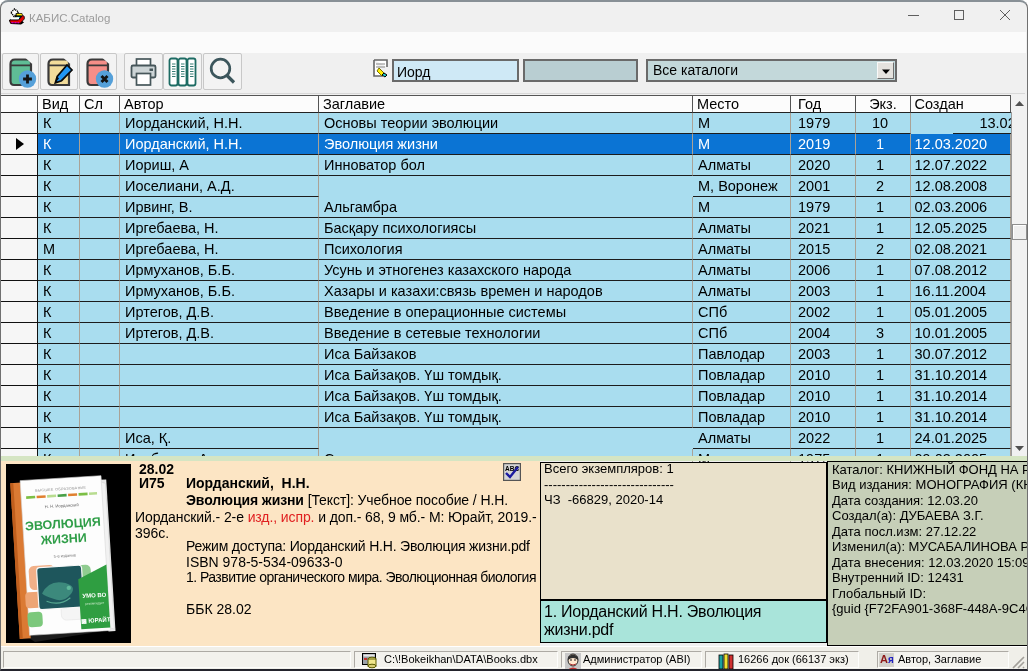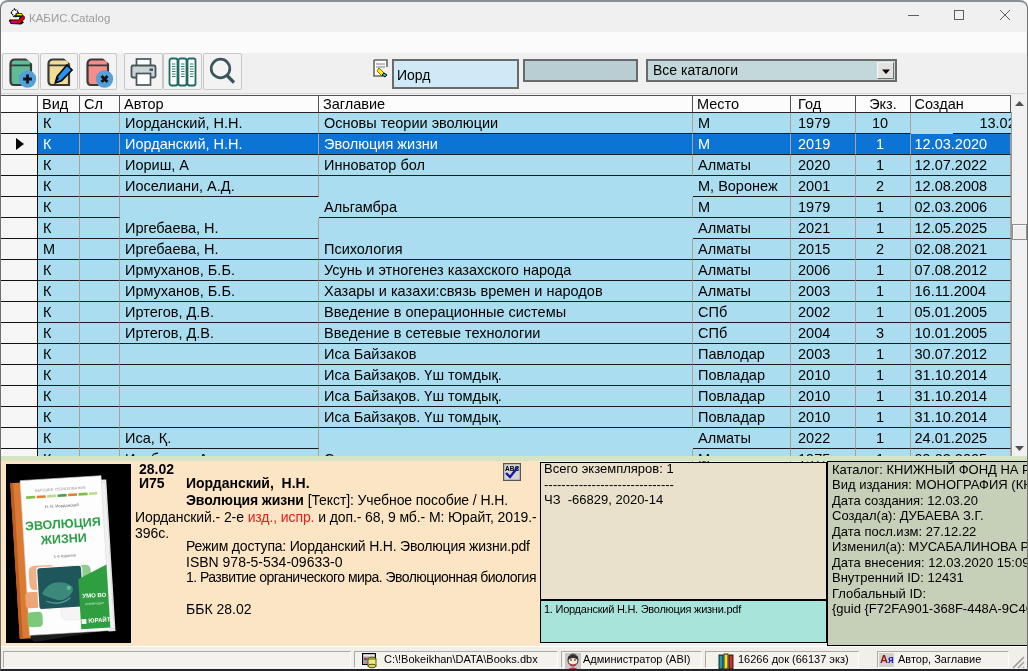--- a/index.html
+++ b/index.html
@@ -16,21 +16,21 @@
 .title-txt { position:absolute; left:29px; top:12px; font-size:11.5px; color:#9b9b9b; }
 .winbtn { position:absolute; top:0; width:46px; height:32px; color:#5f5f5f; }
 
 .menubar { position:absolute; left:1px; top:32px; width:1025px; height:21px; background:#fbfbfb; font-size:12px; color:#3a3a3a; }
 .menubar span { position:absolute; top:2px;margin-top:18px; }
 
 .toolbar { position:absolute; left:1px; top:53px; width:1024px; height:41px; background:#f0f0f0; border-bottom:1px solid #d8d8d8; }
 .tbtn { position:absolute; top:0px; width:37px; height:37px; background:#f3f3f3; border:1px solid #c8c8c8; border-radius:2px; }
 .tbtn svg { position:absolute; left:2px; top:2px; }
 .fldico { position:absolute; left:372px; top:6px; }
-.inp1 { position:absolute; left:391px; top:6px; width:127px; height:30px; background:#cfe9f6; border:2px solid #6a6a6a; font-size:14px; color:#000; padding:2px 0 0 3px; }
+.inp1 { position:absolute; left:391px; top:6px; width:127px; height:23px; background:#cfe9f6; border:2px solid #6a6a6a; font-size:14px; color:#000; padding:2px 0 0 3px; }
 .inp2 { position:absolute; left:522px; top:6px; width:115px; height:23px; background:#b9ced2; border:2px solid #6a6a6a; }
 .combo { position:absolute; left:645px; top:6px; width:251px; height:23px; background:#c3d8da; border:2px solid #6a6a6a; font-size:14px; }
 .combo .ct { position:absolute; left:5px; top:1px; }
 .combo .cbtn { position:absolute; right:1px; top:1px; width:17px; height:17px; background:#e4e2de; border:1px solid; border-color:#f8f8f8 #6f6f6f #6f6f6f #f8f8f8; }
 .combo .cbtn svg { position:absolute; left:0; top:0; }
 
 .grid { position:absolute; left:1px; top:95px; width:1026px; height:362px; background:#a9ddef; font-size:14.5px; }
 .gh { position:absolute; top:0; height:18px; background:#fcfcfc; border-top:1px solid #555; border-bottom:1px solid #222; border-right:1px solid #555; padding:0 0 0 4px; line-height:16px; color:#000; }
 .row { position:absolute; height:21px; width:1009px; left:0; }
 .cell { position:absolute; top:0; height:21px; line-height:16px; padding:1.5px 0 0 5px; border-right:1px solid #aaa296; white-space:nowrap; overflow:hidden; color:#000; }
@@ -40,21 +40,21 @@
 
 .vsb { position:absolute; left:1010px; top:0px; width:17px; height:362px; background:#f1f1f1; border-left:1px solid #999; }
 
 .gstrip { position:absolute; left:1px; top:456px; width:1026px; height:5px; background:#d5e5c3; }
 .peach { position:absolute; left:1px; top:461px; width:539px; height:186px; background:#fce5c4; font-size:14px; color:#000; }
 .bookbox { position:absolute; left:5px; top:3px; width:125px; height:179px; background:#000; }
 .pl { position:absolute; white-space:nowrap; }
 .red { color:#e02020; }
 .abcico { position:absolute; left:502px; top:2px; }
 .beige { position:absolute; left:540px; top:462px; width:287px; height:138px; background:#e9e1cb; border:1px solid #000; font-size:13px; }
-.tealp { position:absolute; left:540px; top:600px; width:287px; height:43px; background:#a9e4da; border:1px solid #000; font-size:11px; }
+.tealp { position:absolute; left:540px; top:600px; width:287px; height:43px; background:#a9e4da; border:1px solid #000; font-size:16px; }
 .sage { position:absolute; left:827px; top:461px; width:200px; height:185px; background:#c6cfb8; border:1px solid #000; border-right:none; font-size:13px; overflow:hidden; }
 .sage div { position:absolute; left:4px; white-space:nowrap; }
 
 .status { position:absolute; left:1px; top:646px; width:1026px; height:25px; background:#f0efe9; font-size:11px; color:#000; border-top:1px solid #fff; }
 .sec { position:absolute; top:4px; height:17px; border:1px solid; border-color:#adaaa4 #fdfdfb #fdfdfb #adaaa4; background:#f3f2ed; }
 .sec .t { position:absolute; top:1px; white-space:nowrap; }
 .grip { position:absolute; right:2px; bottom:2px; width:14px; height:14px; }
 </style>
 </head>
 <body>
@@ -216,31 +216,33 @@
         <div class="cell rsep" style="left:119px;width:199px;">Иоселиани, А.Д.</div>
         <div class="cell rsep" style="left:692px;width:98px;">М, Воронеж</div>
         <div class="cell rsep" style="left:790px;width:65px;padding-left:7px;">2001</div>
         <div class="cell rsep" style="left:855px;width:55px;text-align:center;padding-left:0;padding-right:6px;">2</div>
         <div class="cell rsep" style="left:910px;width:100px;padding-left:3.5px;">12.08.2008</div>
       </div>
       <div class="row " style="top:102px">
         <div class="ind"></div>
         <div class="cell rsep" style="left:37px;width:42px;">К</div>
         <div class="cell rsep" style="left:79px;width:40px;"></div>
+        <div class="cell rsep" style="left:119px;width:199px;">Ирвинг, В.</div>
         <div class="cell rsep" style="left:318px;width:374px;">Альгамбра</div>
         <div class="cell rsep" style="left:692px;width:98px;">М</div>
         <div class="cell rsep" style="left:790px;width:65px;padding-left:7px;">1979</div>
         <div class="cell rsep" style="left:855px;width:55px;text-align:center;padding-left:0;padding-right:6px;">1</div>
         <div class="cell rsep" style="left:910px;width:100px;padding-left:3.5px;">02.03.2006</div>
       </div>
       <div class="row " style="top:123px">
         <div class="ind"></div>
         <div class="cell rsep" style="left:37px;width:42px;">К</div>
         <div class="cell rsep" style="left:79px;width:40px;"></div>
         <div class="cell rsep" style="left:119px;width:199px;">Иргебаева, Н.</div>
+        <div class="cell rsep" style="left:318px;width:374px;">Басқару психологиясы</div>
         <div class="cell rsep" style="left:692px;width:98px;">Алматы</div>
         <div class="cell rsep" style="left:790px;width:65px;padding-left:7px;">2021</div>
         <div class="cell rsep" style="left:855px;width:55px;text-align:center;padding-left:0;padding-right:6px;">1</div>
         <div class="cell rsep" style="left:910px;width:100px;padding-left:3.5px;">12.05.2025</div>
       </div>
       <div class="row " style="top:144px">
         <div class="ind"></div>
         <div class="cell rsep" style="left:37px;width:42px;">М</div>
         <div class="cell rsep" style="left:79px;width:40px;"></div>
         <div class="cell rsep" style="left:119px;width:199px;">Иргебаева, Н.</div>

